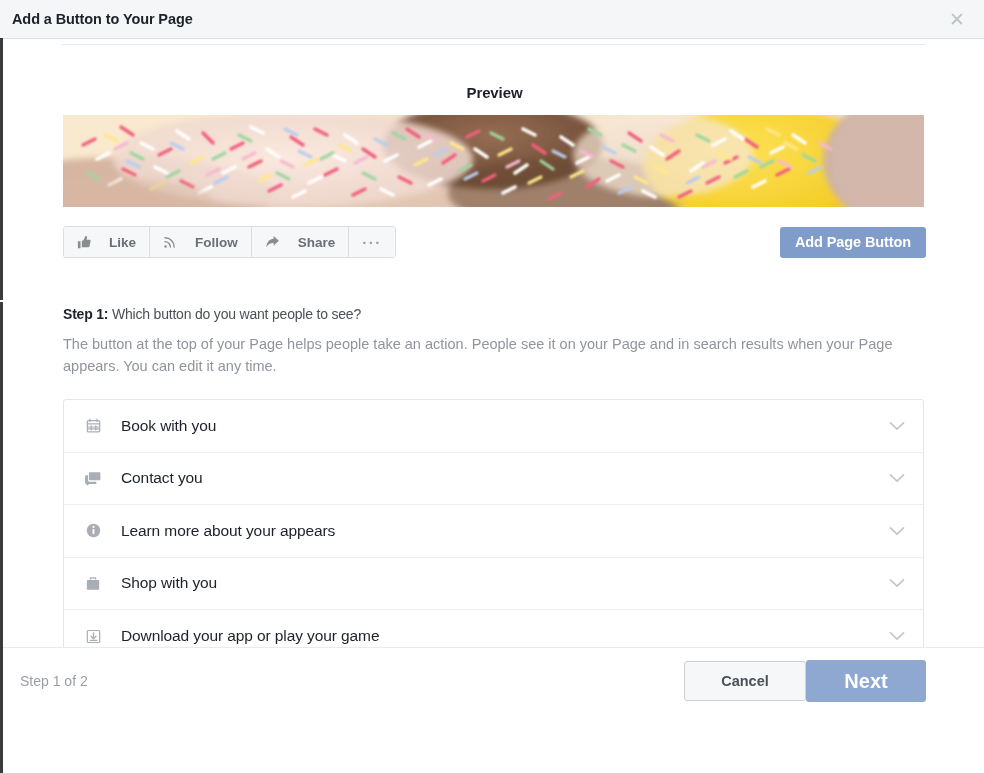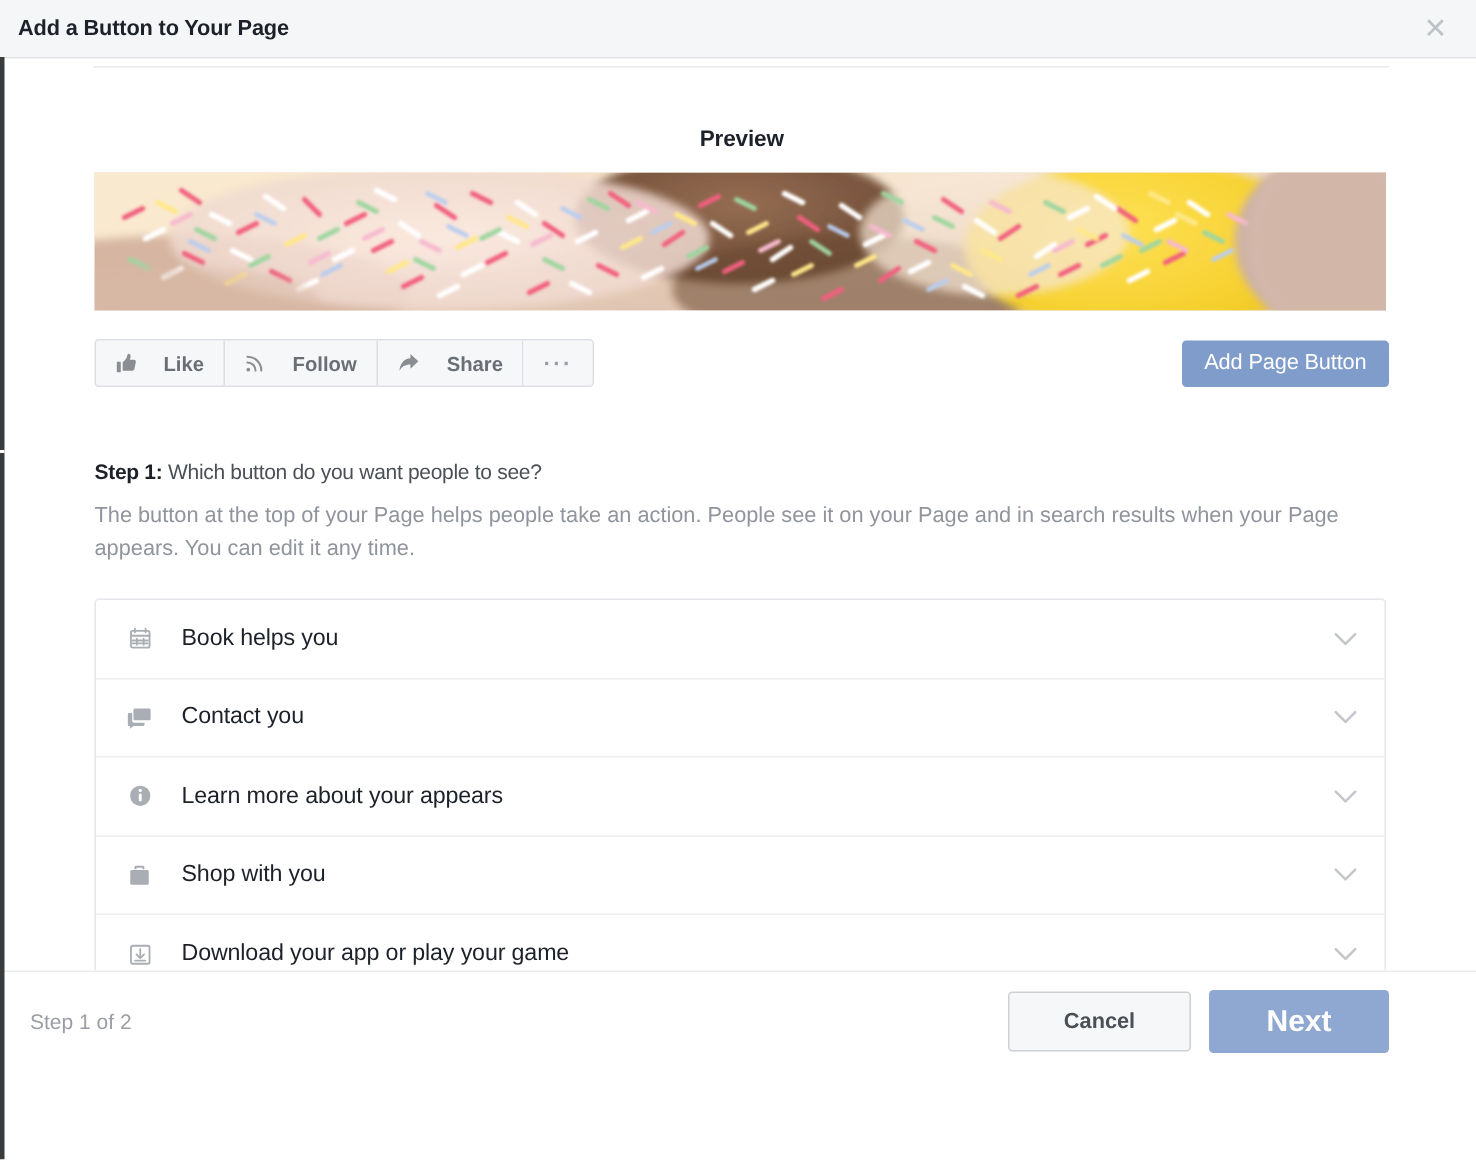--- a/index.html
+++ b/index.html
@@ -133,21 +133,21 @@
     white-space: nowrap;
   }
   .page-btn:last-child { border-right: none; }
   .page-btn.ellipsis { padding: 0 13px; color: #9a9ea4; letter-spacing: 1.5px; font-size: 15px; }
   .page-btn svg { display: block; flex: 0 0 auto; }
 
   .add-page-button {
     background: #7f9ccb;
     color: #ffffff;
     font-size: 14.5px;
-    font-weight: normal;
+    font-weight: bold;
     border: none;
     border-radius: 3px;
     height: 31px;
     padding: 0 15px;
     cursor: pointer;
     letter-spacing: -0.1px;
     font-family: inherit;
   }
 
   
@@ -225,21 +225,20 @@
     padding: 4px 58px 0 20px;
     box-sizing: border-box;
   }
   .step-counter {
     font-size: 14px;
     color: #9a9ea4;
   }
   .footer-buttons {
     display: flex;
     align-items: center;
-    gap: 12px;
   }
   .btn-cancel {
     background: #f6f7f9;
     border: 1px solid #ced0d4;
     border-radius: 3px;
     color: #4b4f56;
     font-size: 14.5px;
     font-weight: bold;
     height: 40px;
     min-width: 122px;
@@ -510,21 +509,21 @@
 
     <div class="accordion">
 
       <div class="accordion-row">
         <span class="acc-icon">
           <svg width="15" height="15" viewBox="0 0 16 16" fill="none" stroke="#a9adb4" stroke-width="1.3" aria-hidden="true">
             <rect x="1.4" y="2.7" width="13.2" height="12" rx="1.2"></rect>
             <path d="M1.4 6.2h13.2M4.2 1.2v2.6M11.8 1.2v2.6M5.6 8.3v4.4M10.4 8.3v4.4M2.6 9.6h10.8M2.6 11.6h10.8" stroke-linecap="round"></path>
           </svg>
         </span>
-        <span class="acc-label">Book helps you</span>
+        <span class="acc-label">Book with you</span>
         <span class="chev-icon">
           <svg width="16" height="10" viewBox="0 0 16 10" fill="none" stroke="#c3c6cb" stroke-width="1.7" stroke-linecap="round" stroke-linejoin="round" aria-hidden="true">
               <path d="M1.5 1.8L8 8.2l6.5-6.4"></path>
             </svg>
         </span>
       </div>
 
       <div class="accordion-row">
         <span class="acc-icon">
           <svg width="16" height="15" viewBox="0 0 17 16" fill="#a9adb4" aria-hidden="true">

